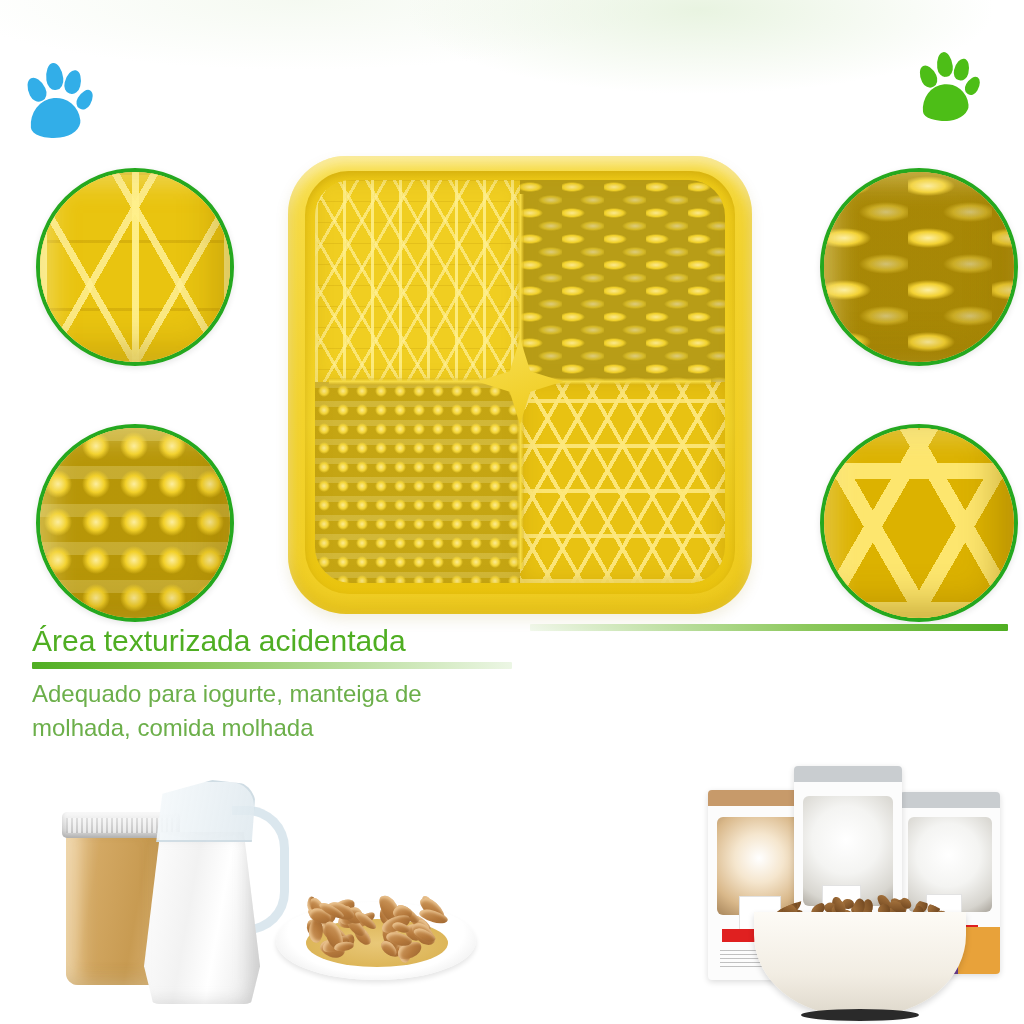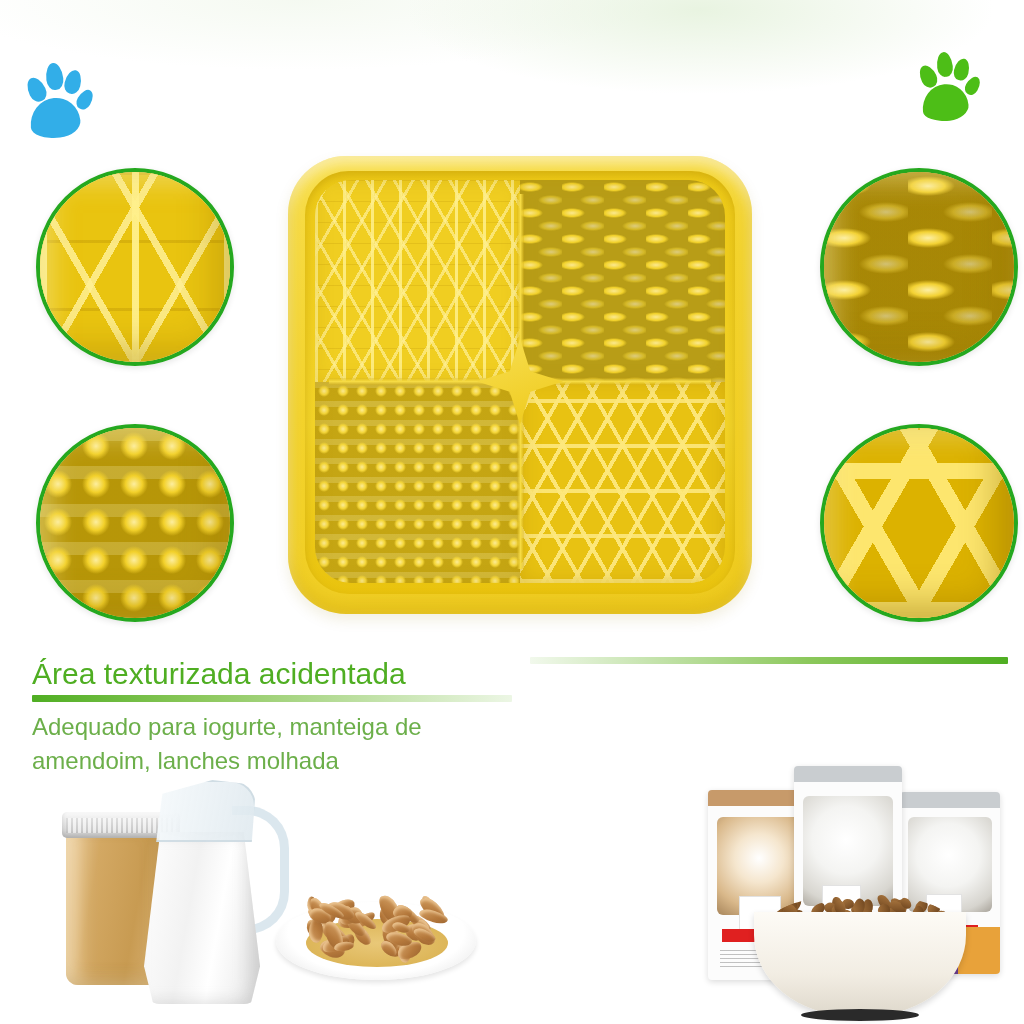--- a/index.html
+++ b/index.html
@@ -163,21 +163,21 @@
   .big-hex{
     background-color:#DCB200;
     background-image:
       repeating-linear-gradient(60deg, rgba(253,230,110,1) 0 16px, rgba(0,0,0,0) 16px 80px),
       repeating-linear-gradient(-60deg, rgba(253,230,110,1) 0 16px, rgba(0,0,0,0) 16px 80px),
       repeating-linear-gradient(0deg, rgba(253,230,110,1) 0 16px, rgba(0,0,0,0) 16px 139px);
     box-shadow:inset -16px -14px 36px rgba(140,105,0,.45), inset 12px 10px 26px rgba(255,245,170,.4);
   }
 
   
-  .cap{position:absolute;margin-top:33px;}
+  .cap{position:absolute;}
   #cap-left{left:32px;top:622px;width:480px;text-align:left;}
   #cap-right{left:530px;top:622px;width:478px;text-align:right;}
   .cap-head{
     color:#4FAE22;font-size:30px;line-height:38px;font-weight:400;white-space:nowrap;
   }
   #cap-left .cap-head{color:#4FAE22;}
   #cap-right .cap-head{color:#4FAE22;}
   .cap-rule{height:7px;border-radius:1px;margin-top:2px;}
   #cap-left .cap-rule{background:linear-gradient(90deg,#4FAE22 0%,#8CC85C 35%,rgba(180,220,150,.25) 100%);}
   #cap-right .cap-rule{background:linear-gradient(90deg,rgba(180,220,150,.18) 0%,#8CC85C 58%,#4FAE22 100%);}
@@ -320,21 +320,21 @@
   <div class="detail" id="detail-tr">
     <div class="inner big-oval"></div>
   </div>
   <div class="detail" id="detail-br">
     <div class="inner big-hex"></div>
   </div>
 
   <div class="cap" id="cap-left">
     <div class="cap-head">Área texturizada acidentada</div>
     <div class="cap-rule"></div>
-    <div class="cap-sub">Adequado para iogurte, manteiga de amendoim, lanches molhada</div>
+    <div class="cap-sub">Adequado para iogurte, manteiga de molhada, comida molhada</div>
   </div>
 
   <div class="cap" id="cap-right">
     <div class="cap-rule"></div>
   </div>
 
   <div id="photo-left">
     <div class="pb-jar"></div>
     <div class="pb-lid"></div>
     <div class="jug">

